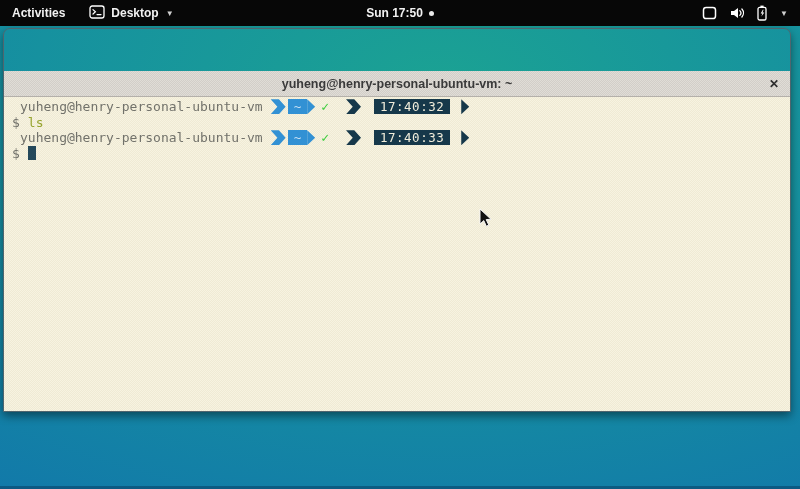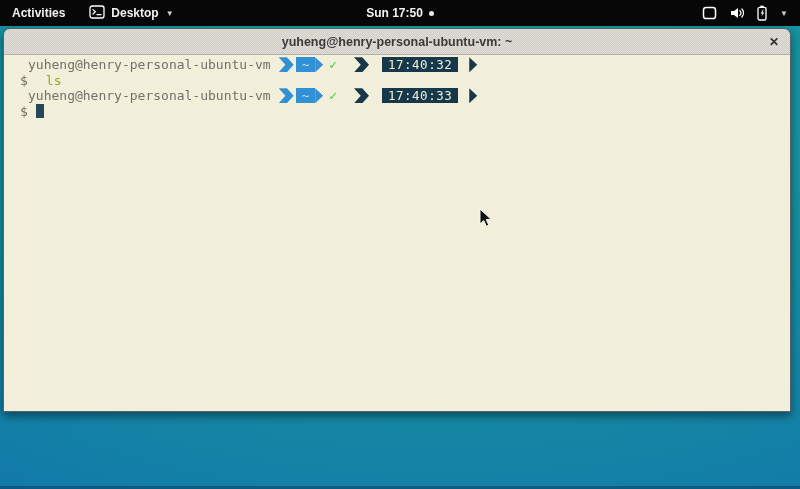--- a/index.html
+++ b/index.html
@@ -43,42 +43,42 @@
     overflow:hidden; z-index:10;
   }
   .titlebar {
     height:26px; position:relative;
     background-color:#d2cec8;
     background-image:
       linear-gradient(45deg, #e0ddd7 25%, transparent 25%, transparent 75%, #e0ddd7 75%),
       linear-gradient(45deg, #e0ddd7 25%, transparent 25%, transparent 75%, #e0ddd7 75%);
     background-size:2px 2px; background-position:0 0, 1px 1px;
     border-bottom:1px solid #b4b0aa;
-    display:flex; align-items:center; justify-content:center;
+    display:flex; align-items:center; justify-content:center;margin-top:42px;
   }
   .titlebar .title { font-size:12.5px; font-weight:700; color:#3a3a3a; }
   .titlebar .close {
     position:absolute; right:11px; top:50%; transform:translateY(-50%);
     font-size:12px; font-weight:700; color:#2e2e2e; cursor:pointer; line-height:1;
   }
 
   .term {
     height:357px;
     background-color:#efead4;
     background-image:
       linear-gradient(45deg, #f7f3e1 25%, transparent 25%, transparent 75%, #f7f3e1 75%),
       linear-gradient(45deg, #f7f3e1 25%, transparent 25%, transparent 75%, #f7f3e1 75%);
     background-size:2px 2px; background-position:0 0, 1px 1px;
     font-family:"DejaVu Sans Mono", monospace; font-size:13px;
     padding-top:2px; cursor:text;
   }
-  .tline { height:15.5px; display:flex; align-items:center; padding-left:16px; white-space:pre; }
+  .tline { height:15.5px; display:flex; align-items:center; padding-left:8px; white-space:pre; }
   .host { color:#72726b; padding-left:8px; }
   .dollar { color:#6f6f68; }
-  .cmd { color:#97a430; margin-left:18px; }
+  .cmd { color:#97a430; margin-left:8px; }
   .dirs { color:#2f9ea6; }
 
   
   .pl { display:inline-flex; align-items:center; height:15px; margin-left:8px; }
   .pl-seg { display:inline-flex; align-items:center; height:15px; }
   .pl-chev { width:15px; clip-path:polygon(0 0, 55% 0, 100% 50%, 55% 100%, 0 100%, 45% 50%); margin-right:2px; }
   .pl-body { padding:0 6px; font-size:12.5px; }
   .pl-tip { width:8px; clip-path:polygon(0 0, 100% 50%, 0 100%); }
   .pl-blue { background:#3291d4; color:#c3def4; }
   .pl-dark { background:#16384a; color:#f1eddb;margin-left:11px; }

